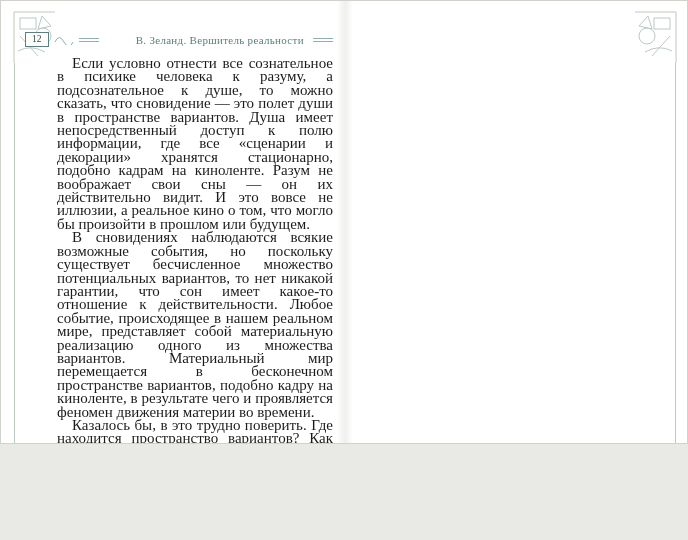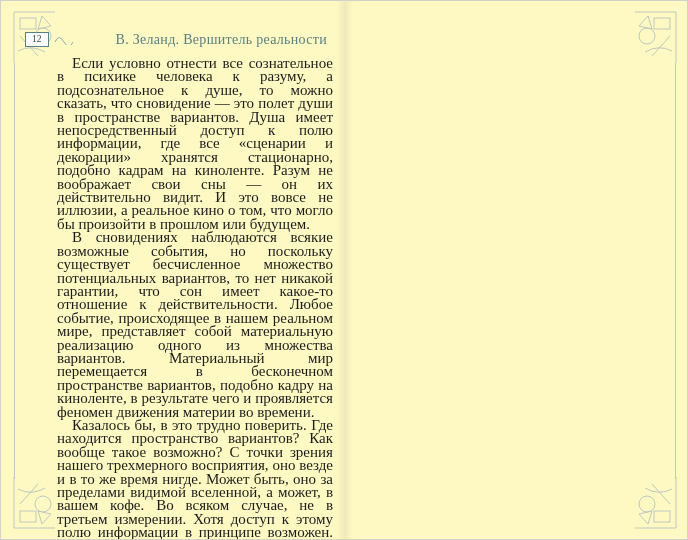--- a/index.html
+++ b/index.html
@@ -2,22 +2,22 @@
 <html lang="ru" style="--accent: #5a8080; --accent-light: #8fb0b0; --ornament: #bcc9c1; --text: #1b1b1b;"><head>
 <meta charset="utf-8">
 <style>
   * { margin:0; padding:0; box-sizing:border-box; }
   html,body { width:688px; height:540px; }
   body {
     font-family:"Liberation Serif", serif;
     background:#e9e9e6;
   }
   .spread {
-    position:relative; width:688px; height:540px;
-    background:#fef9c3; border:1px solid #d2d2cd; overflow:hidden;
+    position:relative; width:688px; height:444px;
+    background:#ffffff; border:1px solid #d2d2cd; overflow:hidden;
   }
   .gutter {
     position:absolute; left:336px; top:0; width:16px; height:540px;
     background:linear-gradient(90deg, rgba(0,0,0,0) 0%, rgba(100,100,95,0.10) 50%, rgba(0,0,0,0) 100%);
     pointer-events:none;
   }
   .page { position:absolute; top:0; width:344px; height:540px; }
   .page.left  { left:0; }
   .page.right { left:344px; }
 
@@ -33,21 +33,21 @@
     font-size:9.5px; line-height:10px; color:#2d4a4a;
     background:#fdfdfb; flex:0 0 auto;
   }
   .rule {
     flex:1 1 auto; height:4px;
     border-top:1px solid var(--accent-light,#8fb0b0);
     border-bottom:1px solid var(--accent-light,#8fb0b0);
   }
   .running-title {
     flex:0 0 auto; white-space:nowrap;
-    font-size:14px; letter-spacing:0.3px;
+    font-size:11px; letter-spacing:0.3px;
     color:var(--accent,#5a8080); padding:0 4px;margin-left:28px;
   }
   .curl { flex:0 0 auto; }
 
   
   .textcol {
     position:absolute; top:56px; width:276px;
     font-size:15px; line-height:13.4px; color:var(--text,#1b1b1b);
     text-align:justify; hyphens:auto;
   }

